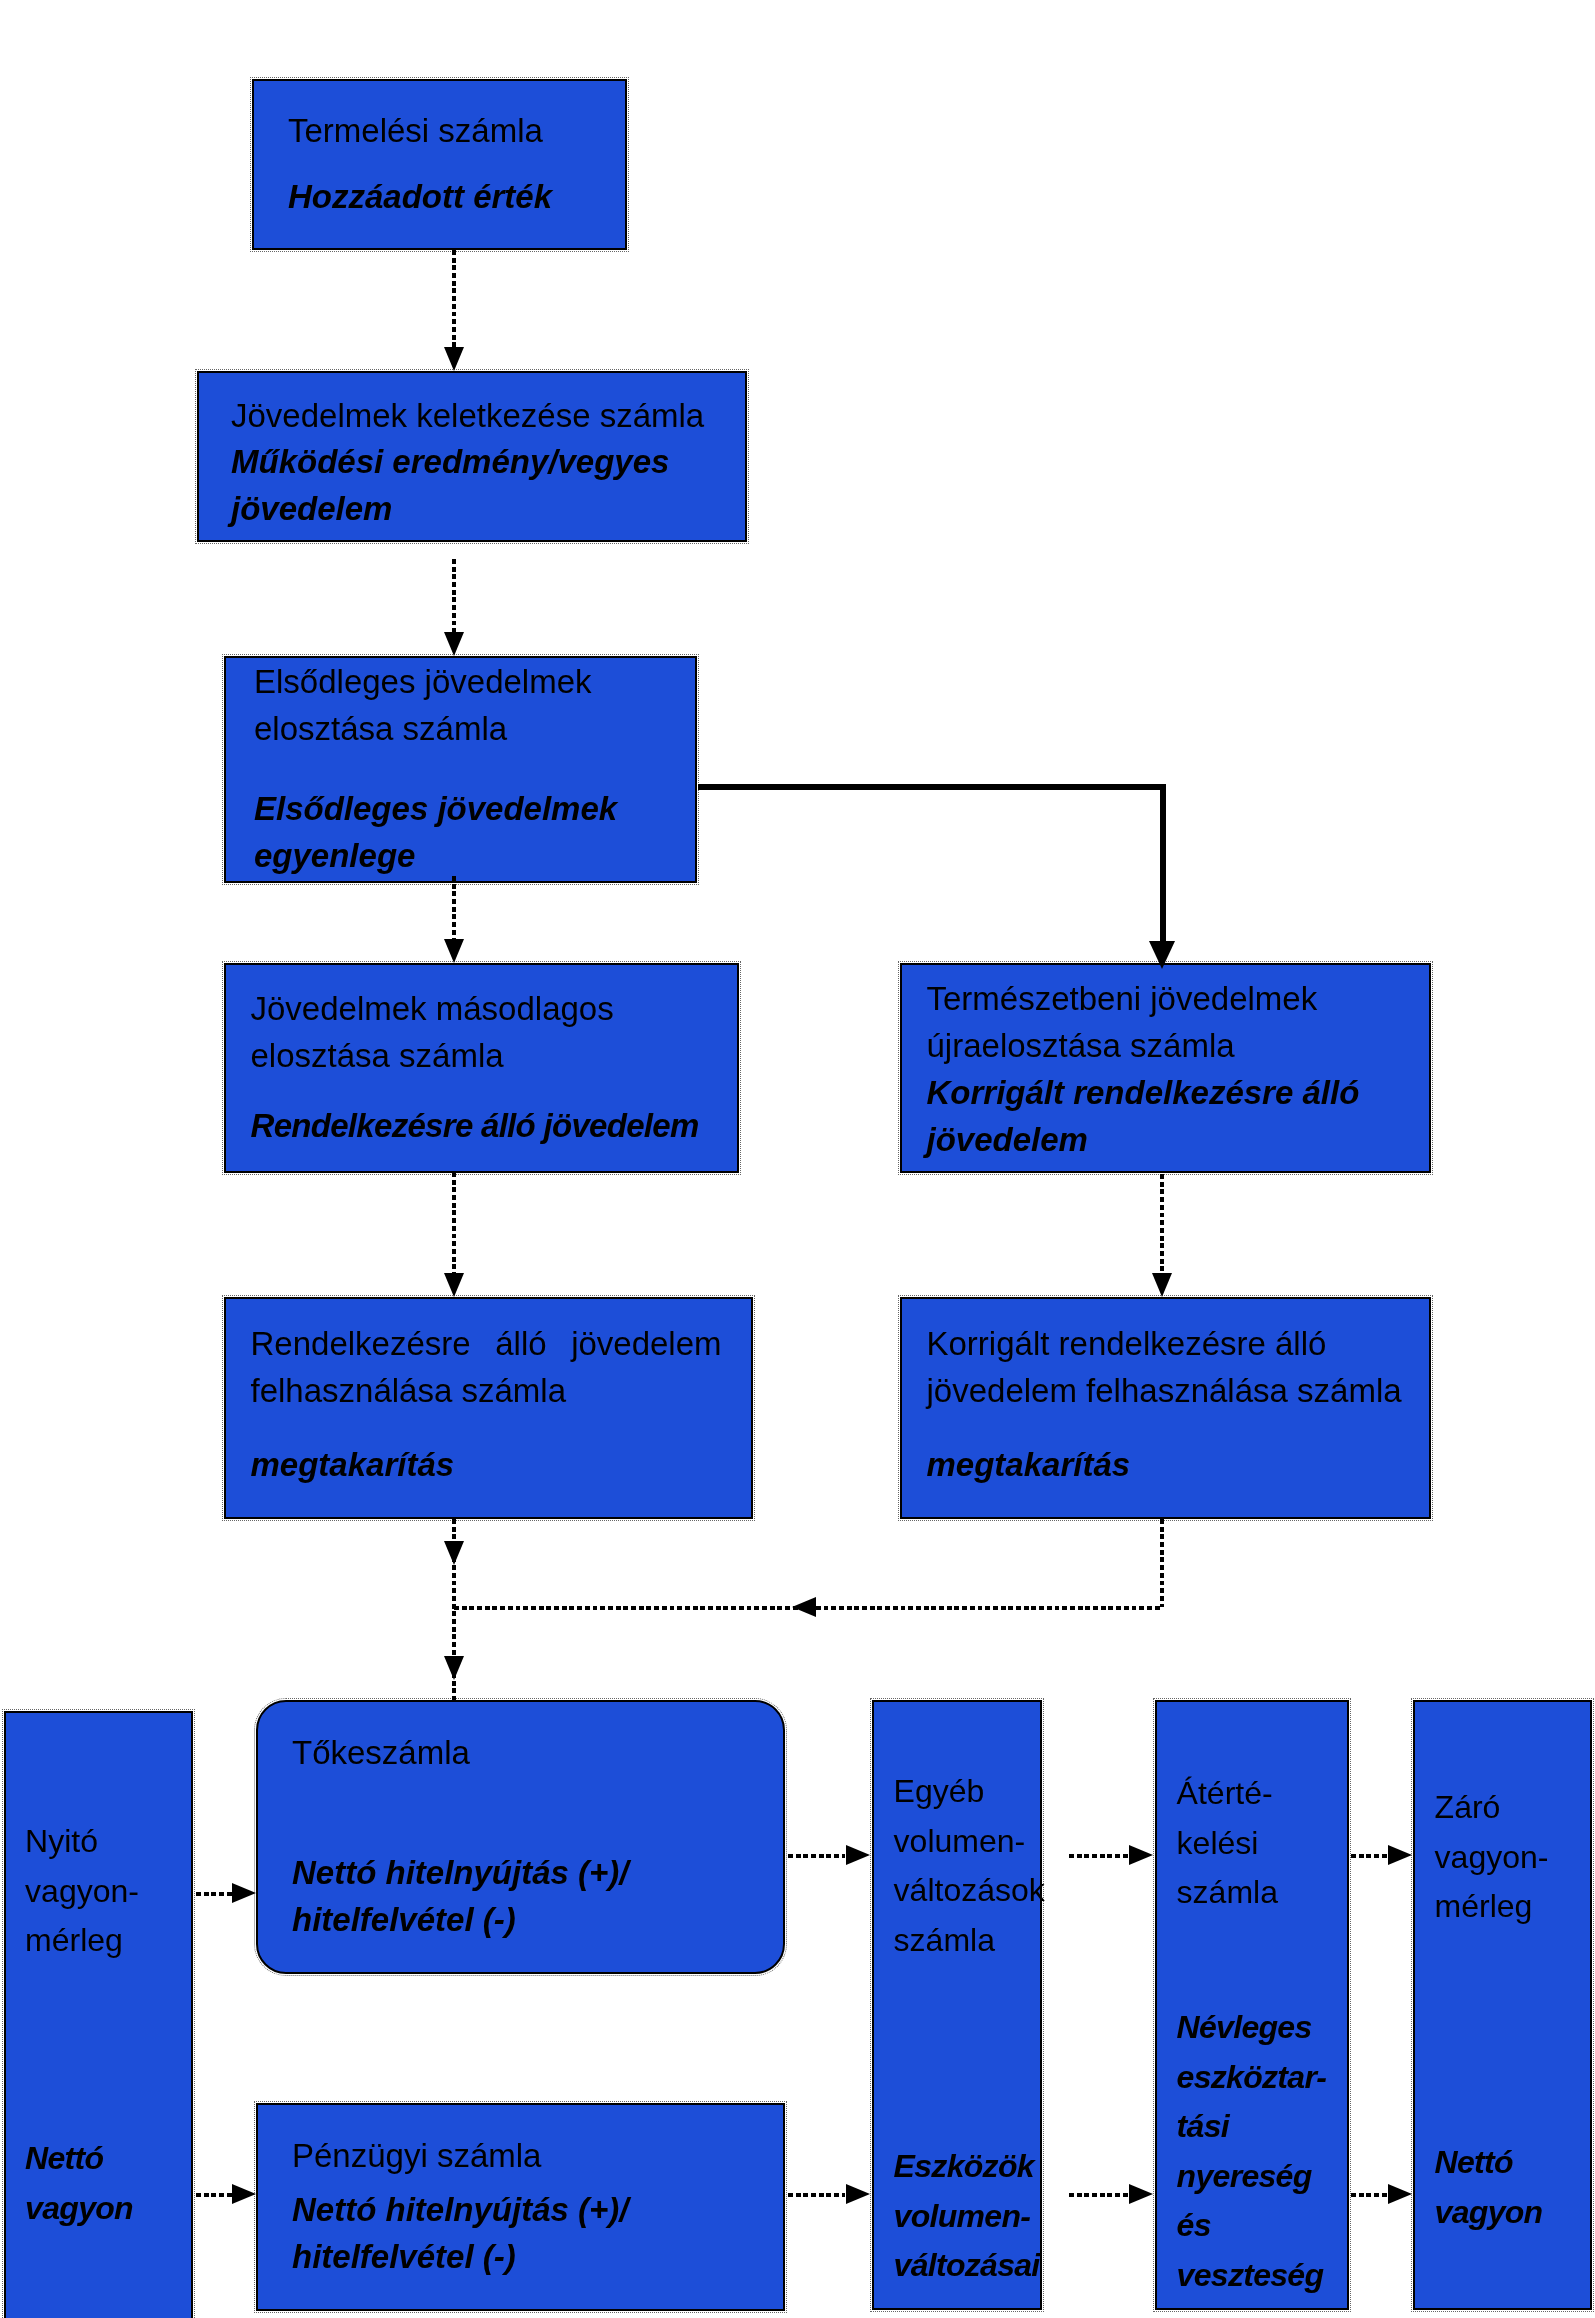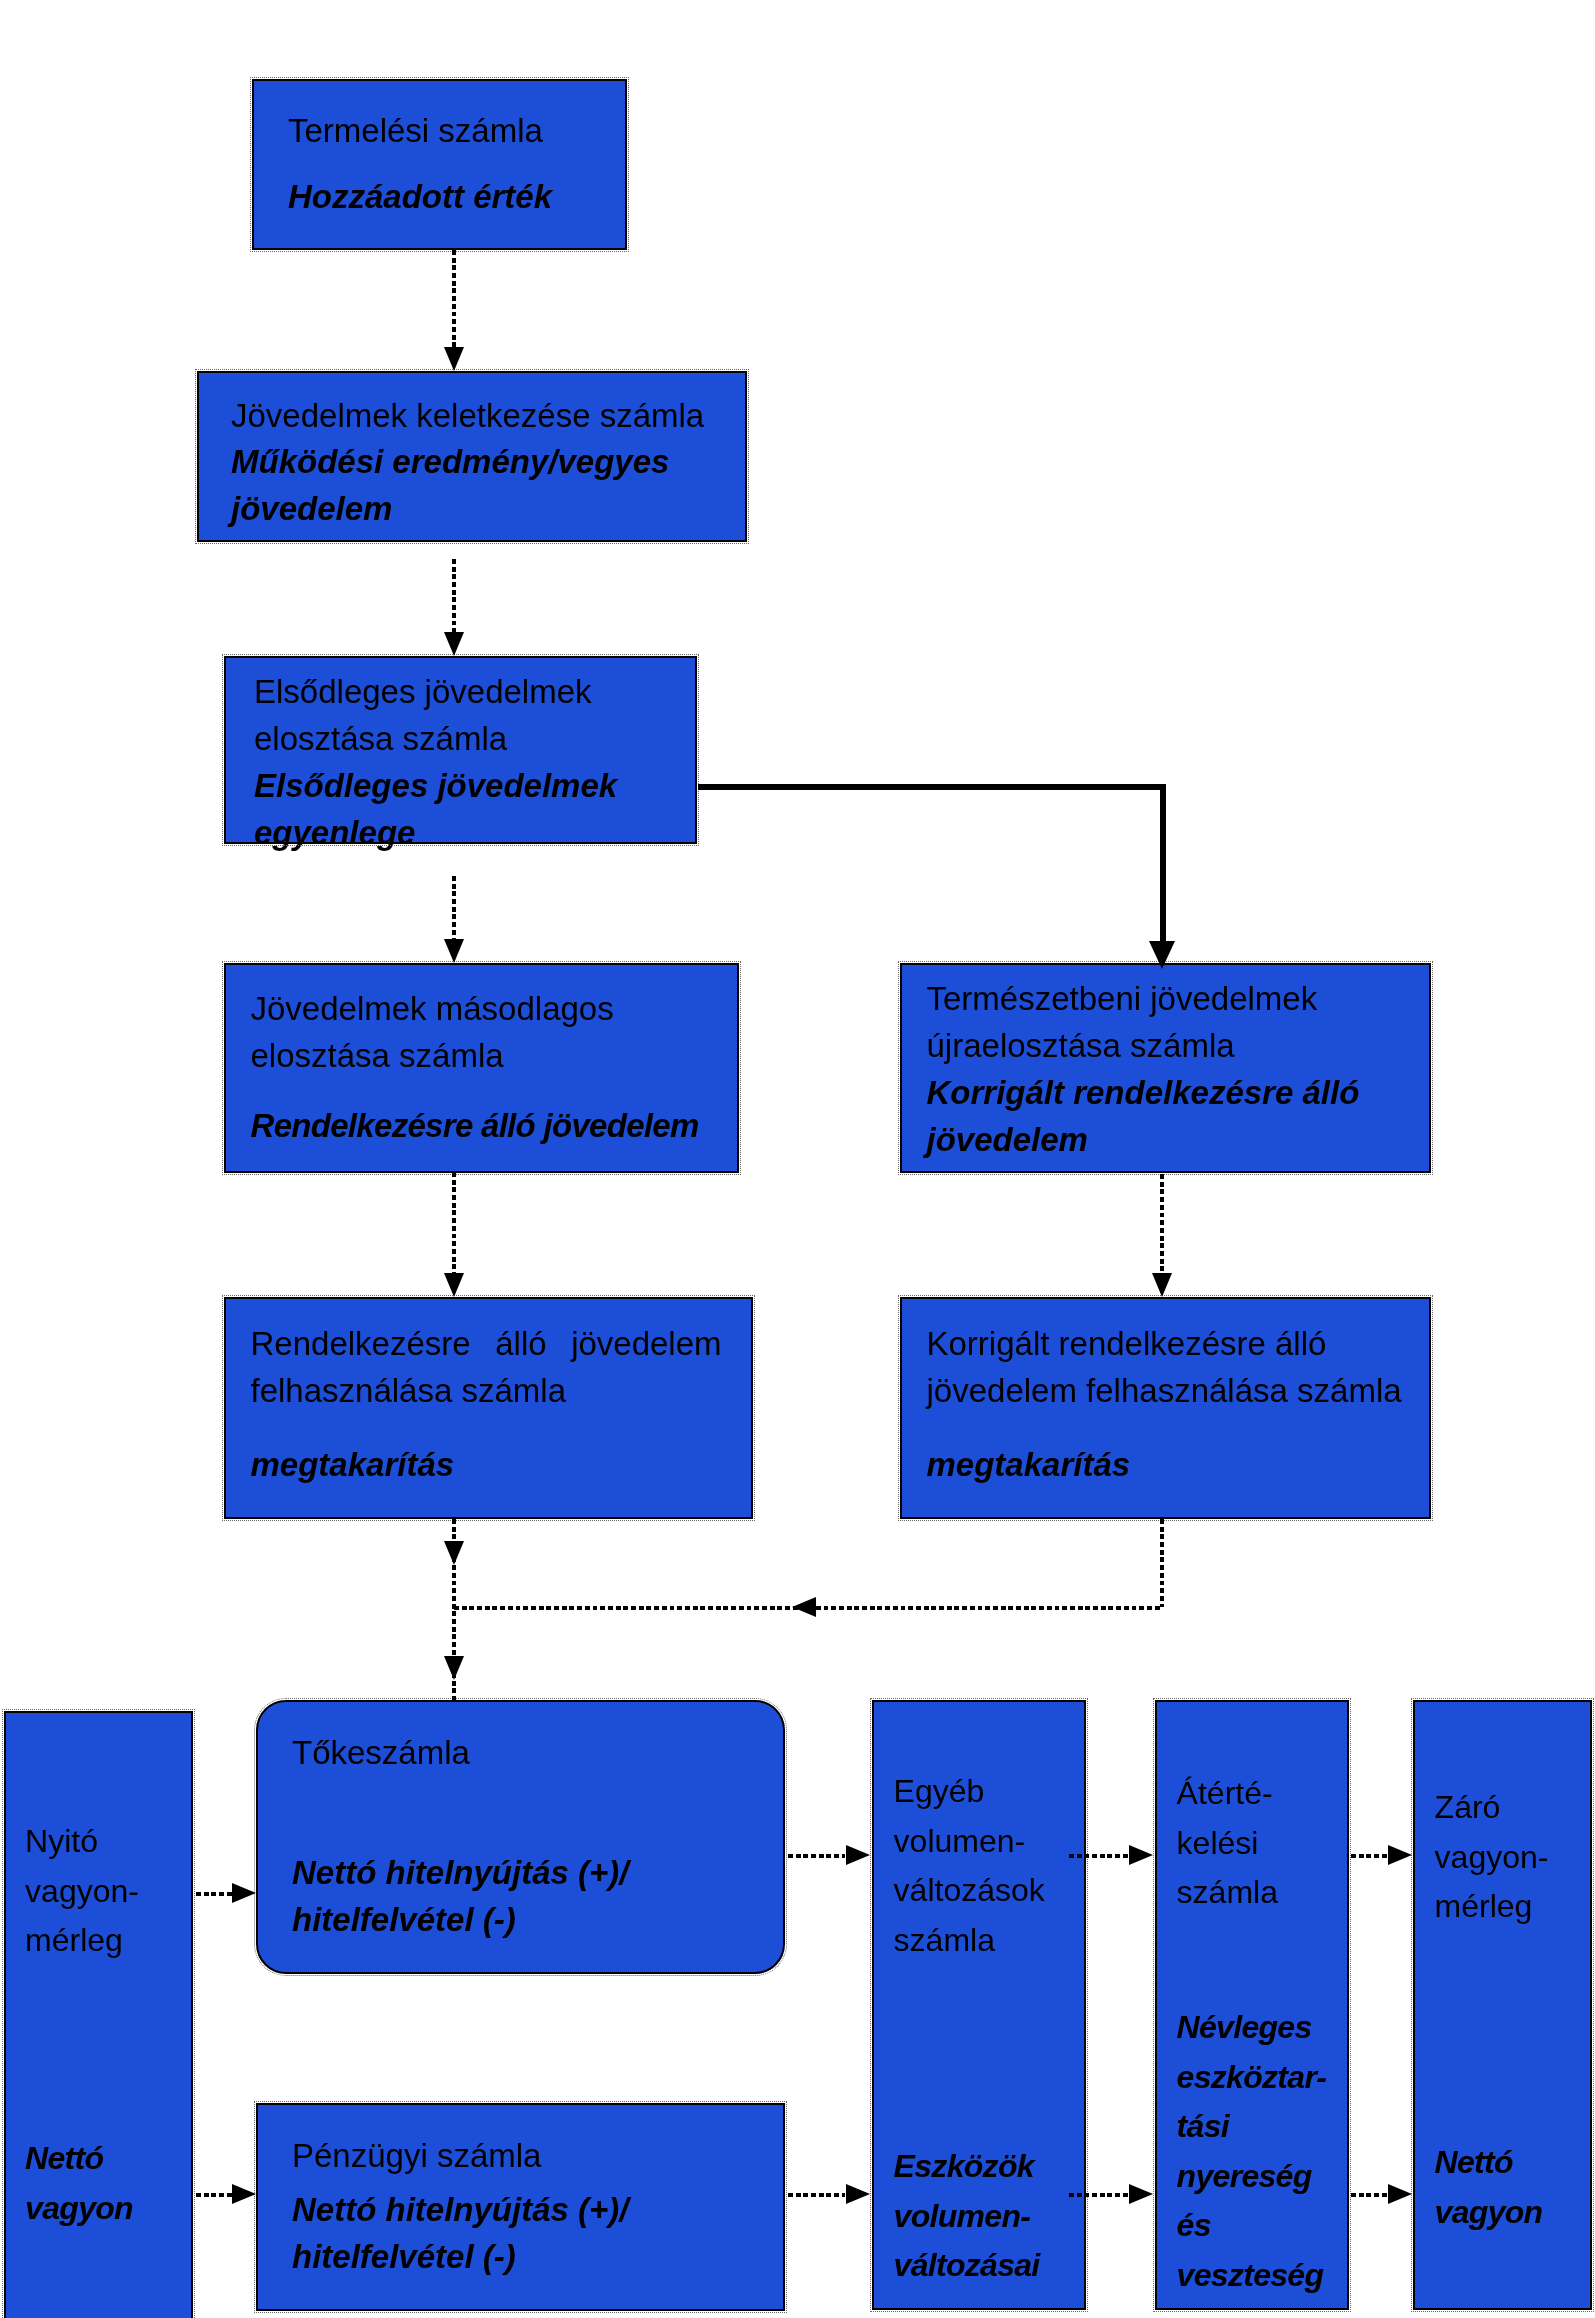--- a/index.html
+++ b/index.html
@@ -25,29 +25,29 @@
   
   .nb-title, .nb-balance {
     position:absolute; left:19.6px; right:7px; white-space:pre-line;
     font-size:32px; line-height:1.55;
   }
   .nb-balance { font-weight:bold; font-style:italic; letter-spacing:-0.7px; }
 
   
   #b1  { left:252px;  top:79px;  width:375px; height:171px; padding:27px 34px; }
   #b2  { left:197px;  top:371px;  width:550px; height:171px; padding:19.6px 32px; }
-  #b3  { left:224px;  top:656px;  width:473px; height:188px; padding:11px 28px; }
+  #b3  { left:224px;  top:656px;  width:473px; height:227px; padding:1px 28px; }
   #b4  { left:224px;  top:963px; width:515px; height:210px; padding:21px 24.5px; }
   #b5  { left:900px; top:963px; width:531px; height:210px; padding:11.2px 24.5px; }
   #b6  { left:224px;  top:1297px; width:529px; height:222px; padding:22.4px 24.5px 28px; }
   #b7  { left:900px; top:1297px; width:531px; height:222px; padding:22.4px 24.5px 28px; }
   #b8  { left:3.5px;    top:1711px; width:189px; height:721px; }
   #b9  { left:256px;  top:1700px; width:529px; height:274px; padding:28px 34px;border-radius:30px; }
   #b10 { left:256px;  top:2103px; width:529px; height:208px; padding:28px 34px; }
-  #b11 { left:872px; top:1700px; width:214px; height:610px; }
+  #b11 { left:872px; top:1700px; width:170px; height:610px; }
   #b12 { left:1155px; top:1700px; width:194px; height:610px; }
   #b13 { left:1413px; top:1700px; width:179px; height:610px; }
 
   #b8  .nb-title { top:104px; }  #b8  .nb-balance { top:421px; }
   #b11 .nb-title { top:65px;  }  #b11 .nb-balance { top:440px; }
   #b12 .nb-title { top:67px;  }  #b12 .nb-balance { top:301px; }
   #b13 .nb-title { top:81px; }  #b13 .nb-balance { top:436px; }
 
   
   .dash-v { position:absolute; width:3.5px;

